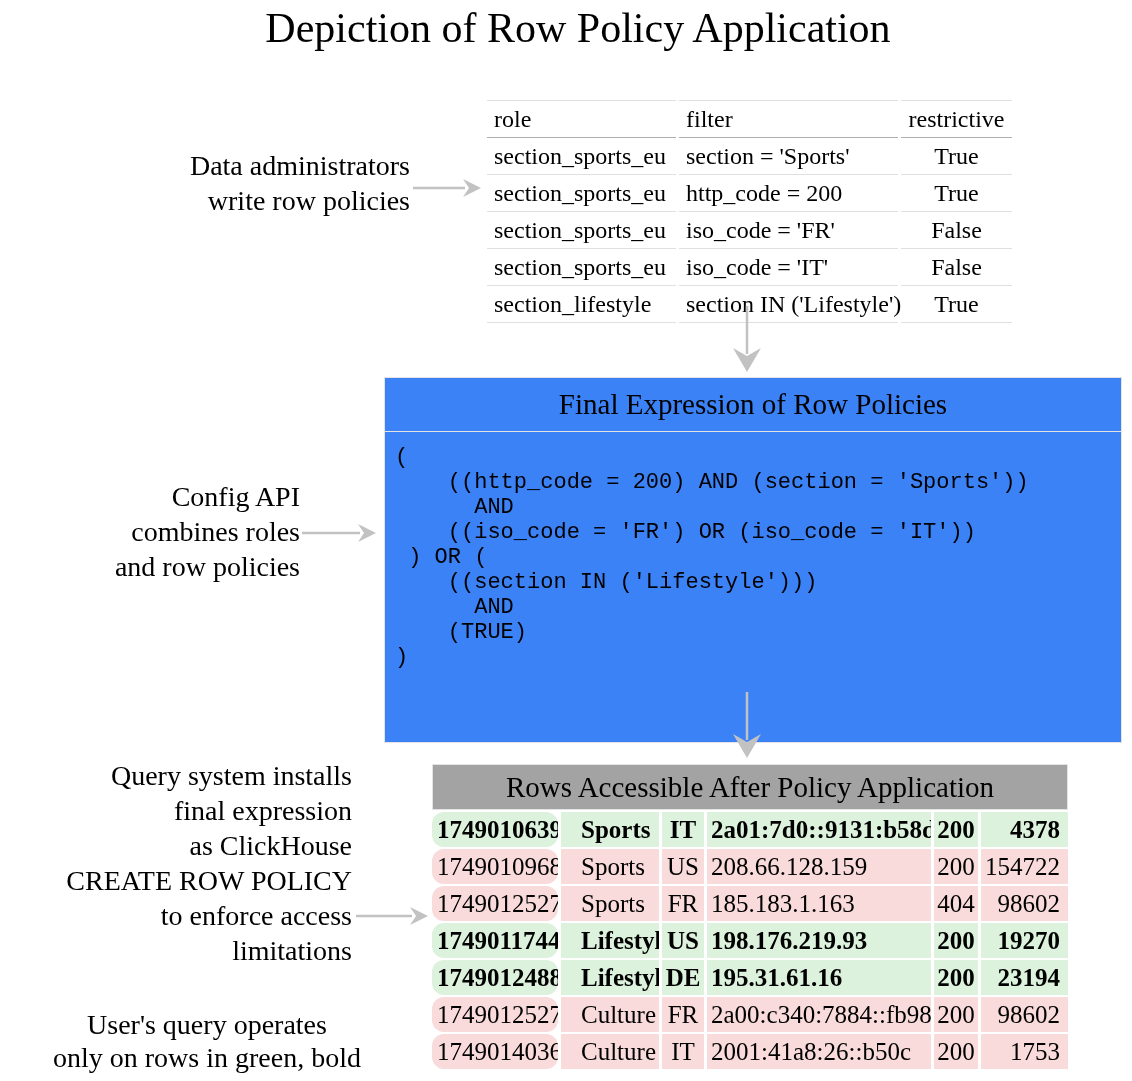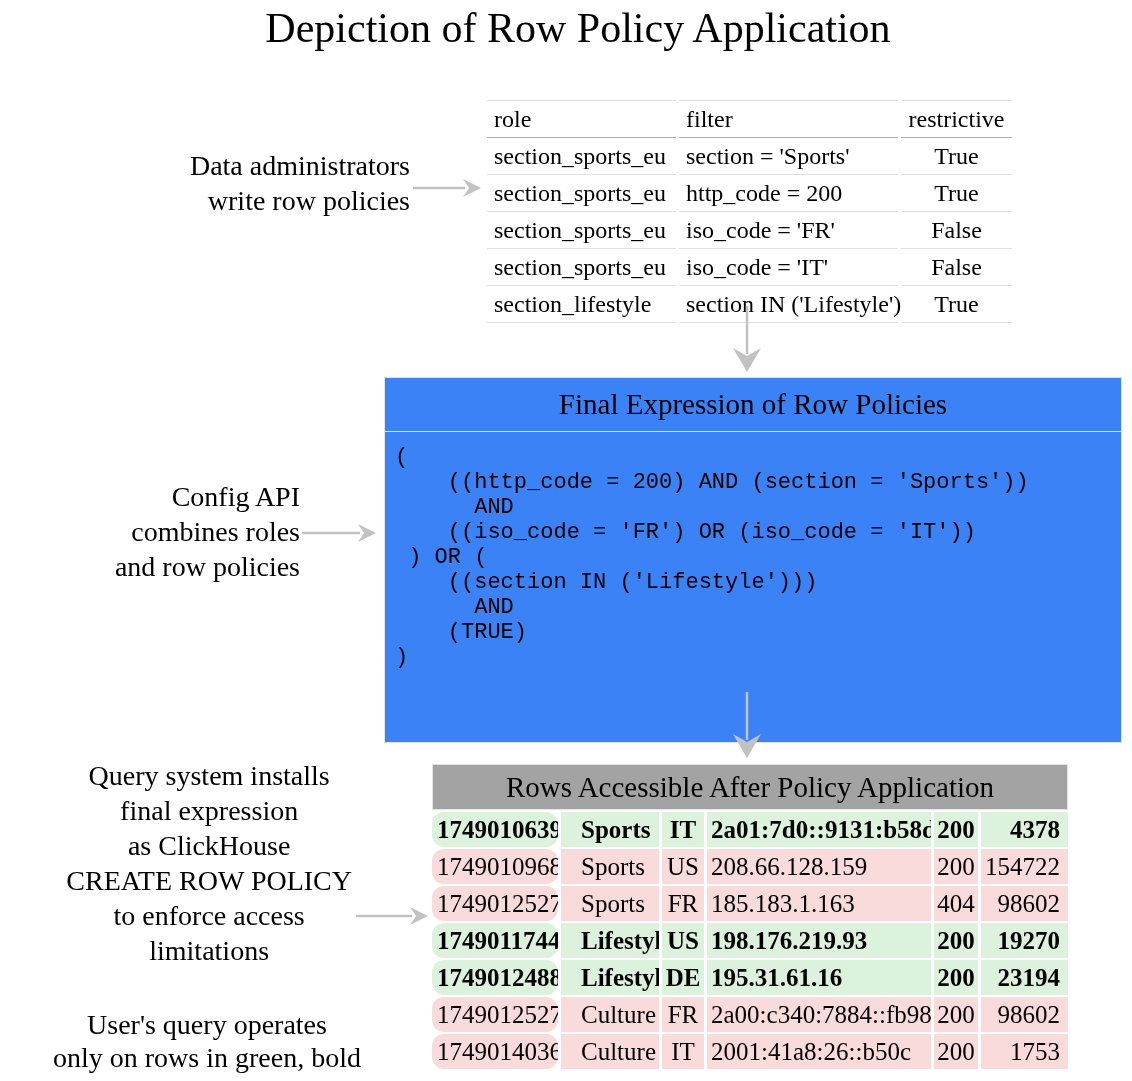--- a/index.html
+++ b/index.html
@@ -20,21 +20,21 @@
   .pt-row { display:grid; grid-template-columns:189px 219px 111px; column-gap:3px; }
   .pt-row > div { height:36px; line-height:36px; border-bottom:1px solid var(--separator); white-space:nowrap; }
   .pt-row.pt-head > div { border-top:1px solid var(--separator); border-bottom:1px solid var(--header-rule);margin-top:24px; }
   .pt-role, .pt-filter { padding-left:7px; text-align:left; }
   .pt-restrictive { text-align:center; }
 
   
   .ann { position:absolute; white-space:pre-line; font-size:28px; line-height:35px; text-align:right; }
   .ann-admin  { right:722px; top:148px; }
   .ann-config { right:832px; top:479px; }
-  .ann-query  { right:780px; top:758px;text-align:center; }
+  .ann-query  { right:780px; top:758px; }
   .ann-user   { left:0; width:414px; top:1008px; text-align:center; line-height:33px; }
 
   
   .arrow { position:absolute; }
   .arrow line    { stroke:var(--arrow); stroke-width:2.5; }
   .arrow polygon { fill:var(--arrow); }
 
   
   .expr-box {
     position:absolute; left:378px; top:377px; width:738px; height:366px;

